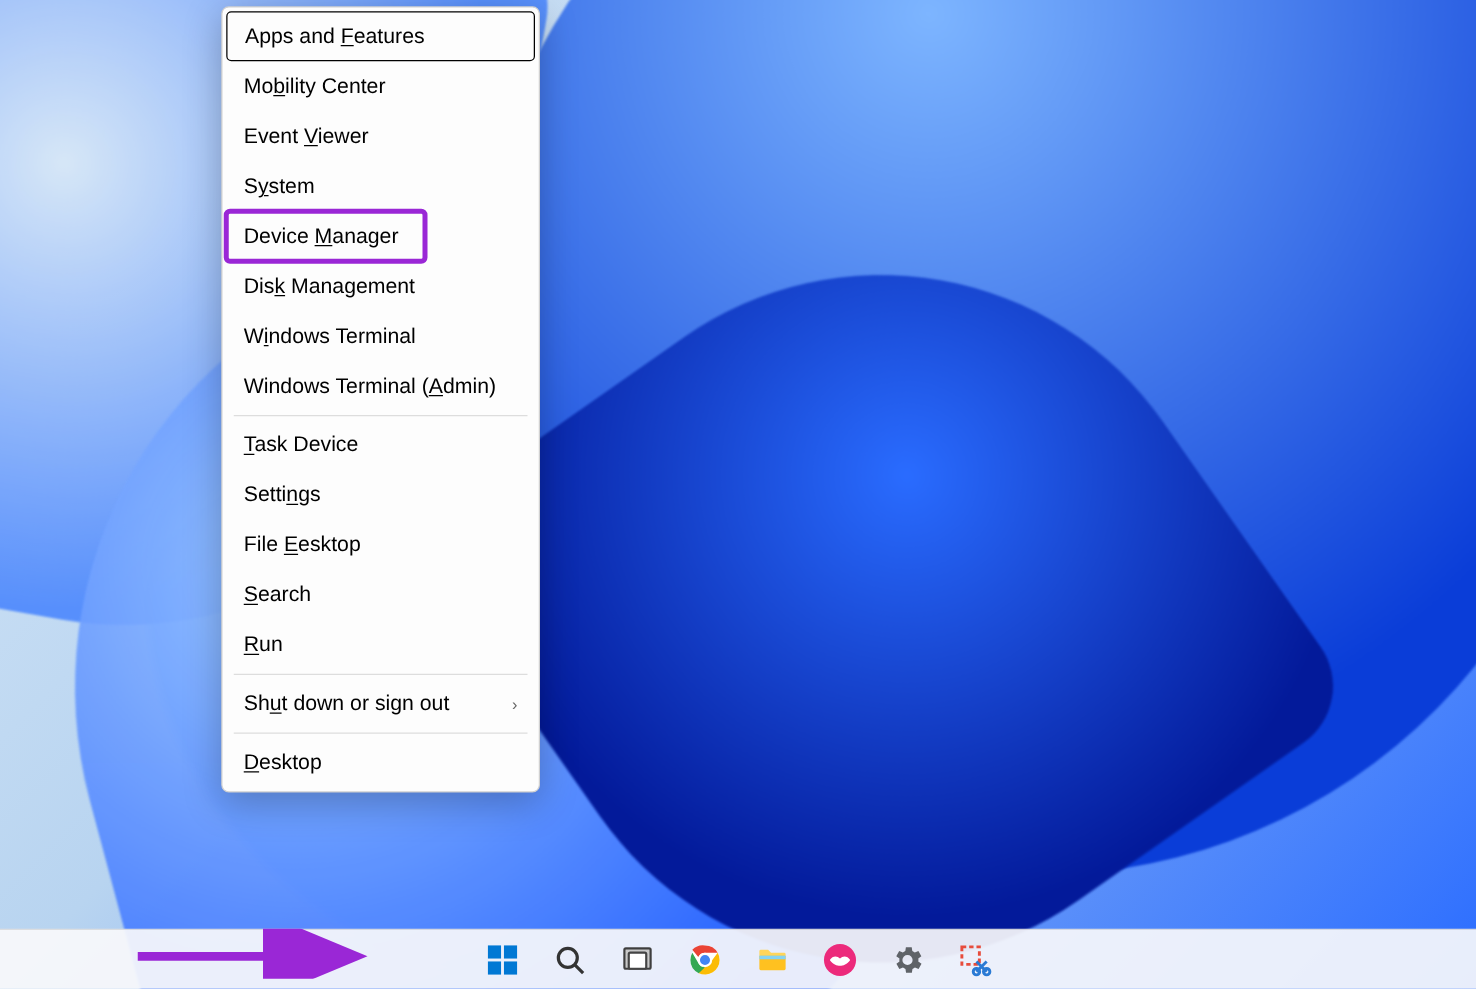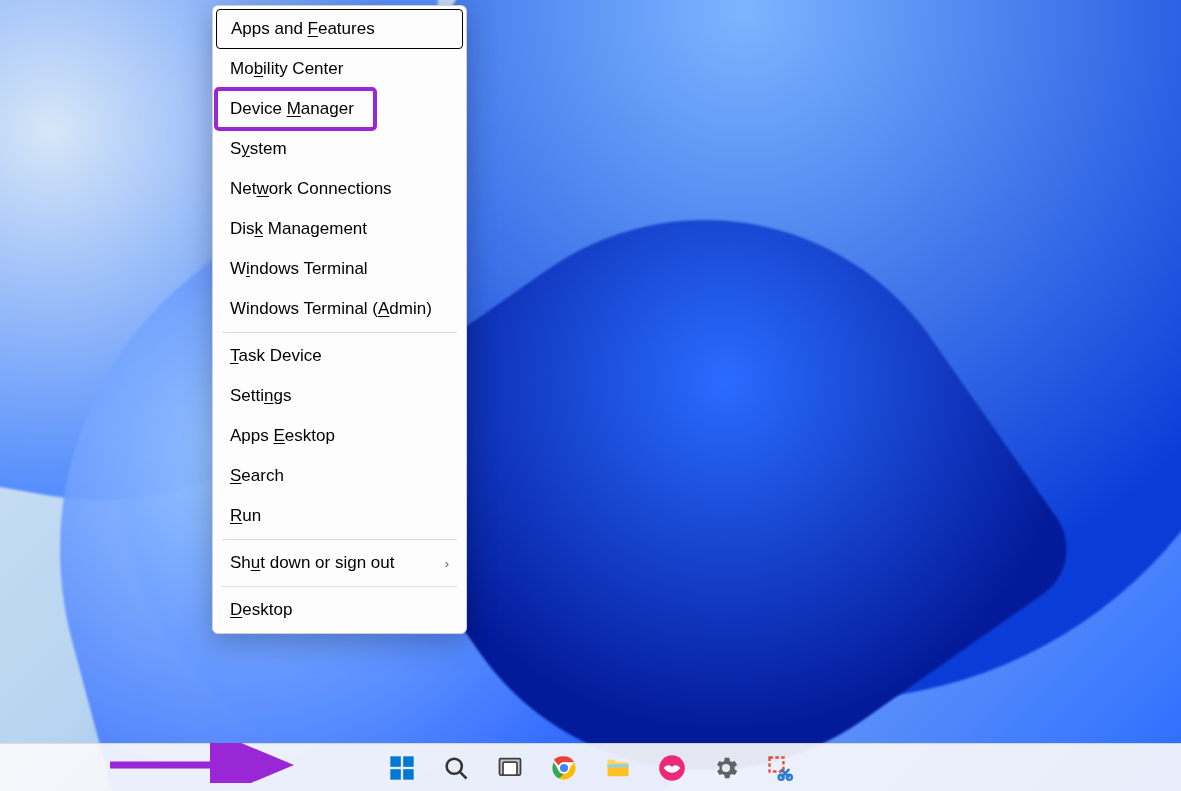--- a/index.html
+++ b/index.html
@@ -31,21 +31,20 @@
     position: absolute;
     left: 177px;
     top: 5px;
     width: 255px;
     background: #fdfdfd;
     border: 1px solid #d0d0d0;
     border-radius: 6px;
     box-shadow: 0 8px 30px rgba(0,0,0,.25);
     padding: 3px;
     z-index: 50;
-    margin-left: 35px;
   }
   .menu-item {
     position: relative;
     display: flex;
     align-items: center;
     height: 40px;
     padding: 0 14px;
     font-size: 17px;
     color: #000;
     border-radius: 3px;
@@ -121,47 +120,47 @@
   <div class="petal p1"></div>
   <div class="petal p4"></div>
 
   <div class="winx-menu" id="winx-menu">
       <div class="menu-item first-highlight">
         <span><span>Apps and </span><span class="accel">F</span><span>eatures</span></span>
       </div>
       <div class="menu-item">
         <span><span>Mo</span><span class="accel">b</span><span>ility Center</span></span>
       </div>
+      <div class="menu-item">
+        <span><span>Event </span><span class="accel">V</span><span>iewer</span></span>
+      </div>
+      <div class="menu-item">
+        <span><span>S</span><span class="accel">y</span><span>stem</span></span>
+      </div>
       <div class="menu-item purple-highlight">
         <span><span>Device </span><span class="accel">M</span><span>anager</span></span>
       </div>
       <div class="menu-item">
-        <span><span>S</span><span class="accel">y</span><span>stem</span></span>
-      </div>
-      <div class="menu-item">
-        <span><span>Net</span><span class="accel">w</span><span>ork Connections</span></span>
-      </div>
-      <div class="menu-item">
         <span><span>Dis</span><span class="accel">k</span><span> Management</span></span>
       </div>
       <div class="menu-item">
         <span><span>W</span><span class="accel">i</span><span>ndows Terminal</span></span>
       </div>
       <div class="menu-item">
         <span><span>Windows Terminal (</span><span class="accel">A</span><span>dmin)</span></span>
       </div>
       <div class="menu-sep"></div>
       <div class="menu-item">
         <span><span></span><span class="accel">T</span><span>ask Device</span></span>
       </div>
       <div class="menu-item">
         <span><span>Setti</span><span class="accel">n</span><span>gs</span></span>
       </div>
       <div class="menu-item">
-        <span><span>Apps </span><span class="accel">E</span><span>esktop</span></span>
+        <span><span>File </span><span class="accel">E</span><span>esktop</span></span>
       </div>
       <div class="menu-item">
         <span><span></span><span class="accel">S</span><span>earch</span></span>
       </div>
       <div class="menu-item">
         <span><span></span><span class="accel">R</span><span>un</span></span>
       </div>
       <div class="menu-sep"></div>
       <div class="menu-item">
         <span><span>Sh</span><span class="accel">u</span><span>t down or sign out</span></span>

